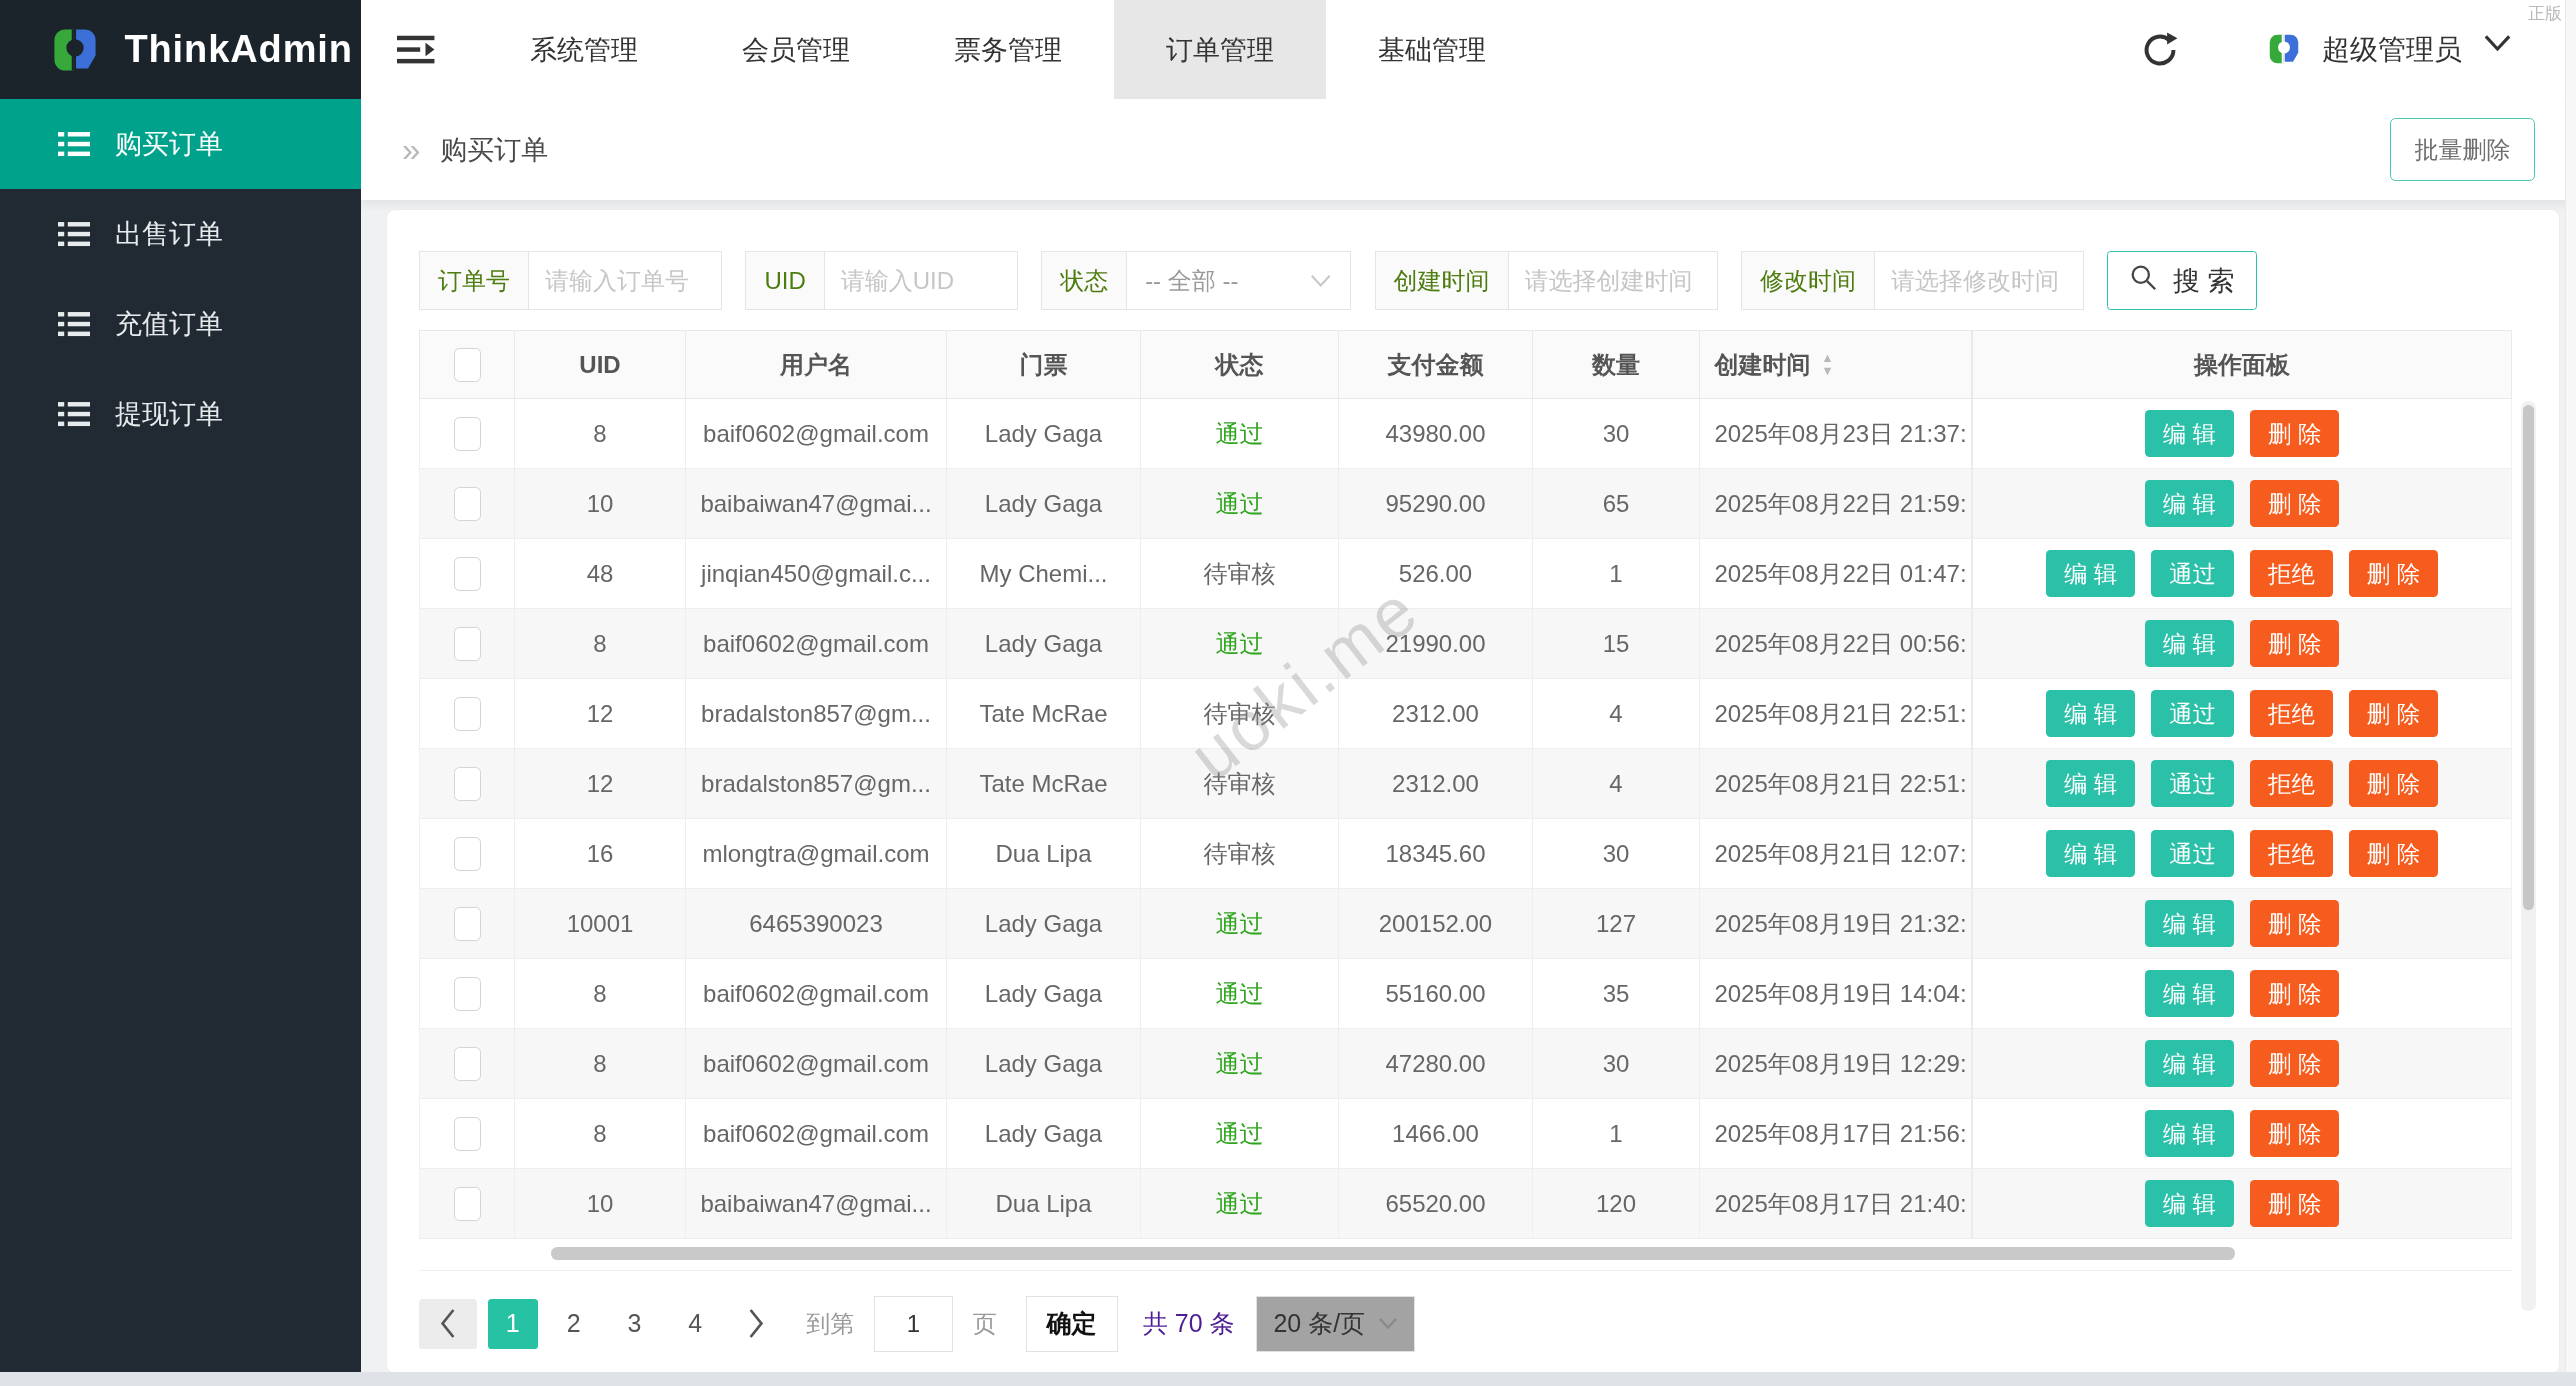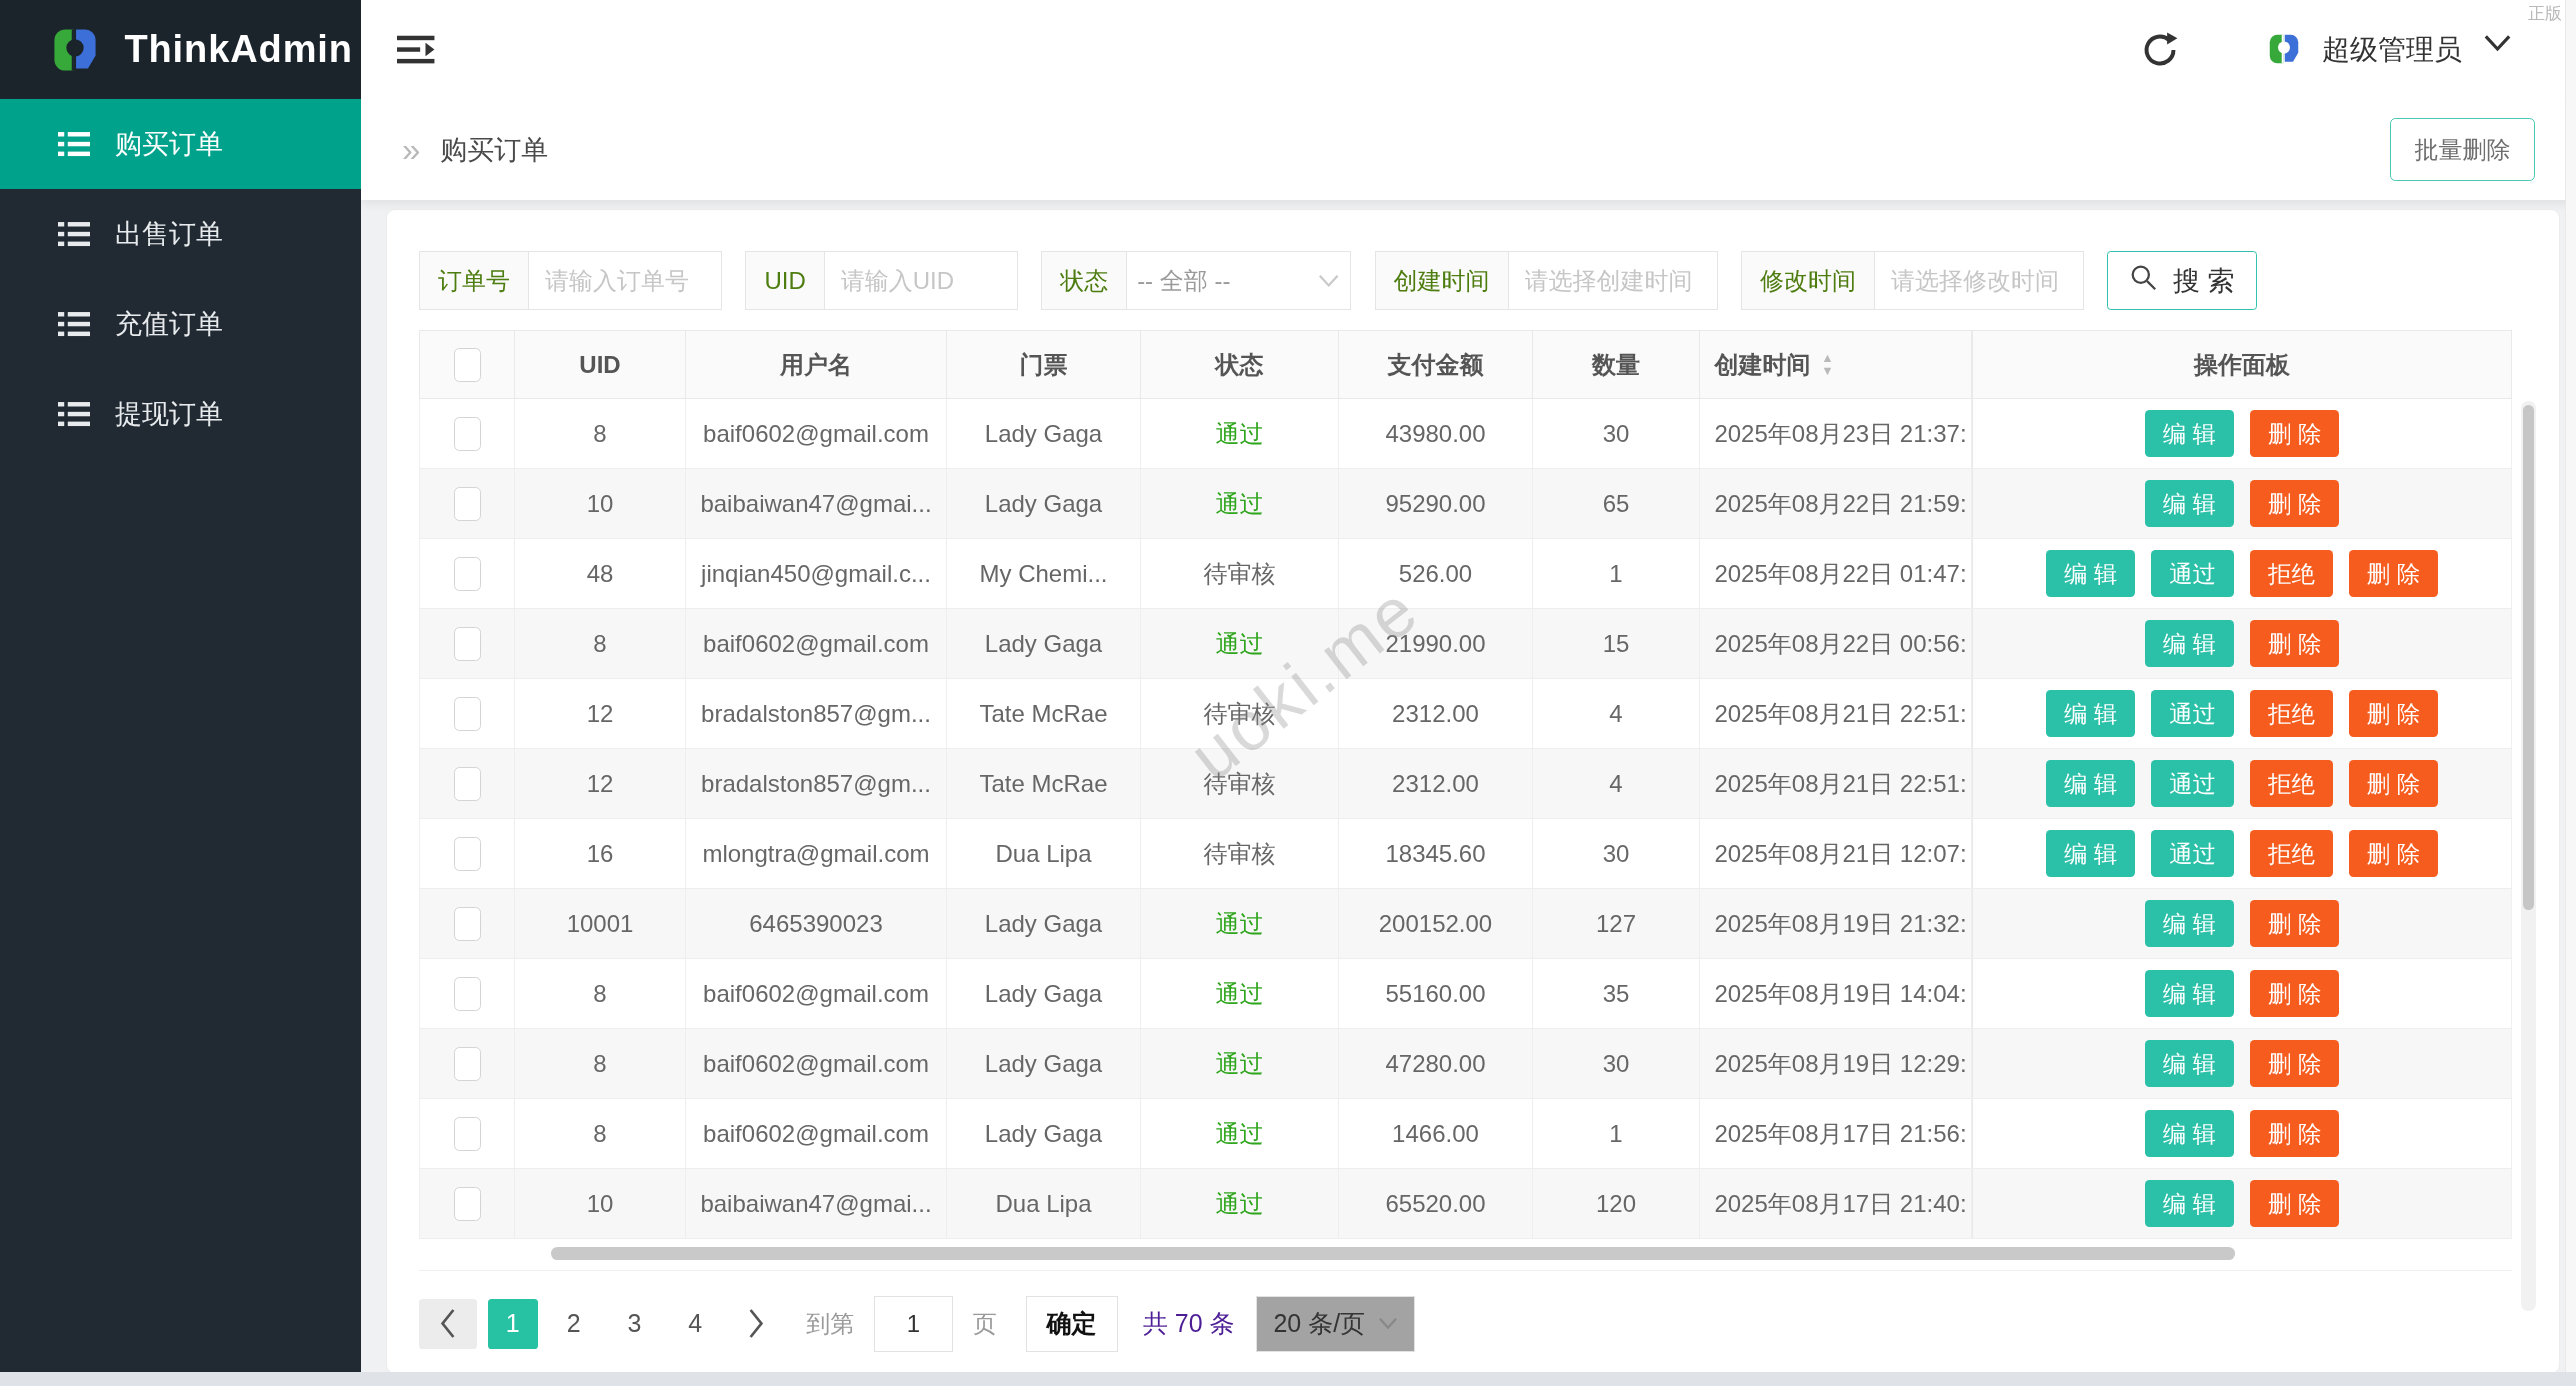--- a/index.html
+++ b/index.html
@@ -42,21 +42,21 @@
 
   
   .filters{display:flex;gap:23.4px;height:59px;margin-bottom:20px}
   .f-group{display:flex;height:59px}
   .f-label{display:flex;align-items:center;background:#fafafa;border:0.9px solid #e5e5e5;border-right:none;
            padding:16px 18px;font-size:24px;color:#4d7c0f;white-space:nowrap}
   .f-input{height:59px;border:0.9px solid #e5e5e5;background:#fff;padding:0 16px;font-size:24px;
            color:#333;font-family:inherit;outline:none}
   .f-input::placeholder{color:#c6c6c6}
   .f-select{display:flex;align-items:center;justify-content:space-between;border:0.9px solid #e5e5e5;
-            background:#fff;padding:0 10px;font-size:24px;color:#9a9a9a;cursor:pointer}
+            background:#fff;padding:0 18px;font-size:24px;color:#9a9a9a;cursor:pointer}
   .f-orderno .f-input{width:194px}
   .f-uid .f-input{width:194px}
   .f-status .f-select{width:225px}
   .f-ctime .f-input{width:210px}
   .f-mtime .f-input{width:210px}
   .search-btn{display:flex;align-items:center;gap:16px;border:1.8px solid #2fc1ad;border-radius:3.6px;
               background:#fff;padding:0 21.6px;font-size:27px;color:#333;cursor:pointer;height:59px;font-family:inherit}
 
   
   .tbl{width:2093px}
@@ -194,20 +194,27 @@
 
     <div class="topbar">
       <span class="burger">
         <svg width="41" height="34" viewBox="0 0 46 38">
           <rect x="0" y="3" width="42" height="5" fill="#333"></rect>
           <rect x="0" y="16" width="26" height="5" fill="#333"></rect>
           <polygon points="32,11 42,18.5 32,26" fill="#333"></polygon>
           <rect x="0" y="29" width="42" height="5" fill="#333"></rect>
         </svg>
       </span>
+      <div class="nav">
+          <div class="nav-tab">系统管理</div>
+          <div class="nav-tab">会员管理</div>
+          <div class="nav-tab">票务管理</div>
+          <div class="nav-tab active">订单管理</div>
+          <div class="nav-tab">基础管理</div>
+        </div>
       <div class="top-right">
         <span class="refresh">
           <svg width="38" height="38" viewBox="0 0 48 48" fill="none">
             <path d="M41 24 a17 17 0 1 1 -5.5 -12.5" stroke="#333" stroke-width="5" fill="none"></path>
             <polygon points="33,2 46,9 33,17" fill="#333"></polygon>
           </svg>
         </span>
         <span class="user">
           <span style="display:inline-flex">
             <svg width="36" height="36" viewBox="0 0 48 48">

